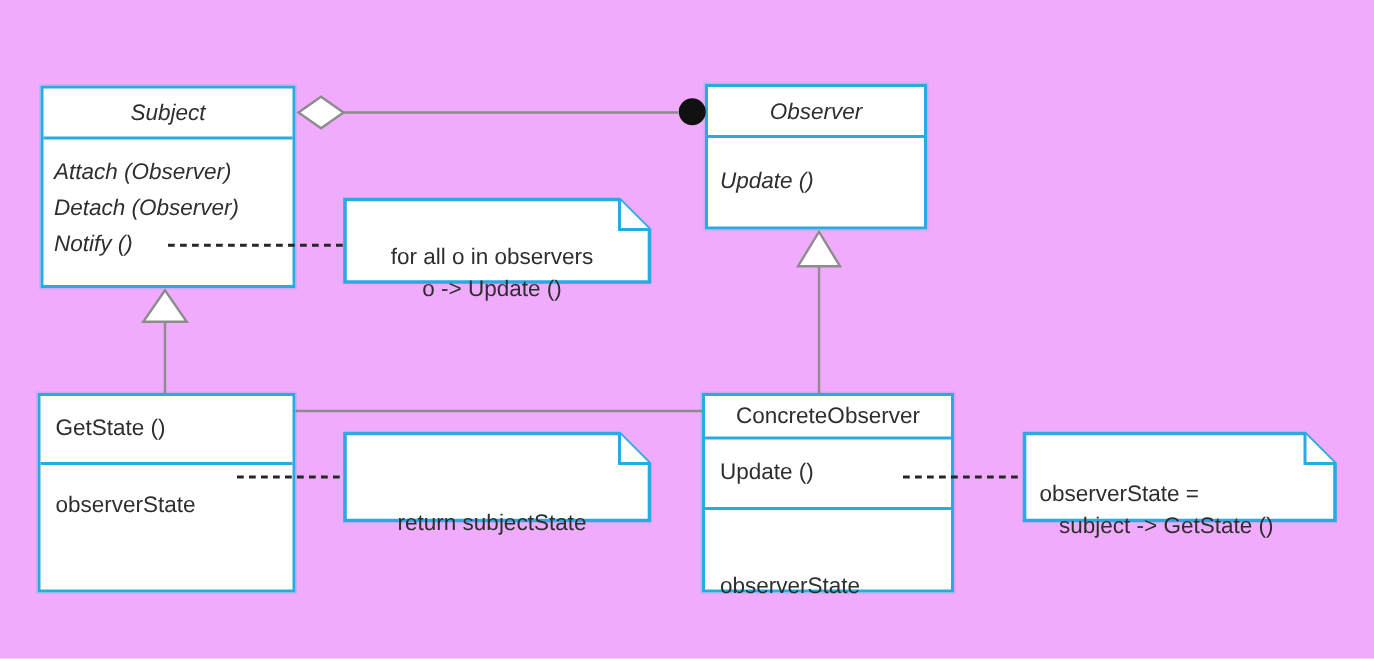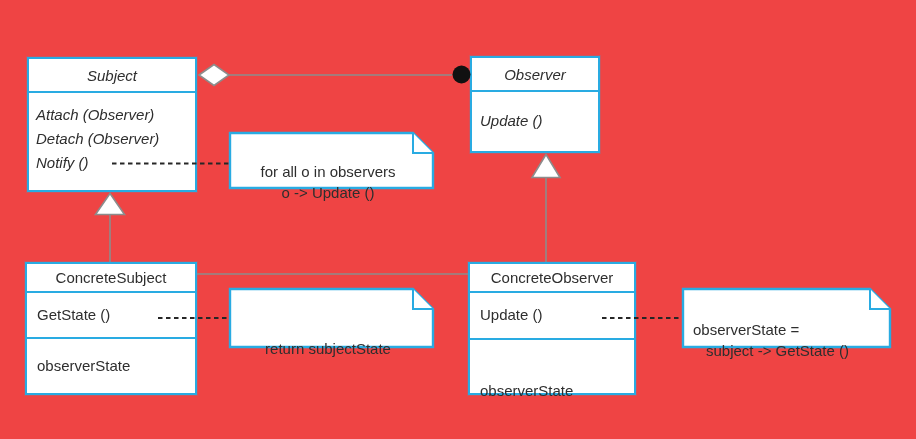--- a/index.html
+++ b/index.html
@@ -5,21 +5,21 @@
   :root{
     --border:#29abe2;
     --line:#8c8c8c;
     --dash:#262626;
     --text:#2e2e2e;
     --node:#111111;
   }
   html,body{margin:0;padding:0;background:#ffffff;}
   body{font-family:"Liberation Sans","DejaVu Sans",sans-serif;}
   #canvas{
-    position:relative;width:916px;height:439px;background:#ef4444;overflow:hidden;
+    position:relative;width:916px;height:439px;background:#f0abfc;overflow:hidden;
   }
   .class-box{
     position:absolute;background:#ffffff;border:2px solid var(--border);
     box-sizing:border-box;color:var(--text);font-size:15px;
     box-shadow:0 0 0 1px rgba(41,171,226,0.18);
   }
   .class-box.abstract{font-style:italic;}
   .class-title{
     display:flex;align-items:center;justify-content:center;
     border-bottom:2px solid var(--border);box-sizing:border-box;
@@ -49,29 +49,28 @@
 
   <div class="class-box abstract" style="left:27px;top:57px;width:170px;height:135px;">
     <div class="class-title" style="height:34px;">Subject</div>
     <div class="class-section" style="padding:10px 4px 0 7px;">
       <div class="m-row">Attach (Observer)</div>
       <div class="m-row">Detach (Observer)</div>
       <div class="m-row">Notify ()</div>
     </div>
   </div>
 
-  <div class="class-box abstract" style="left:470px;top:56px;width:130px;height:97px;">
+  <div class="class-box abstract" style="left:470px;top:56px;width:148px;height:97px;">
     <div class="class-title" style="height:34px;">Observer</div>
     <div class="class-section" style="padding:17px 4px 0 8px;">
       <div class="m-row">Update ()</div>
     </div>
   </div>
 
   <div class="class-box" style="left:25px;top:262px;width:172px;height:133px;">
-    <div class="class-title" style="height:29px;">ConcreteSubject</div>
     <div class="class-section divided" style="height:46px;padding:10px 4px 0 10px;">
       <div class="m-row">GetState ()</div>
     </div>
     <div class="class-section" style="padding:15px 4px 0 10px;">
       <div class="m-row">observerState</div>
     </div>
   </div>
 
   <div class="class-box" style="left:468px;top:262px;width:168px;height:133px;">
     <div class="class-title" style="height:29px;">ConcreteObserver</div>

